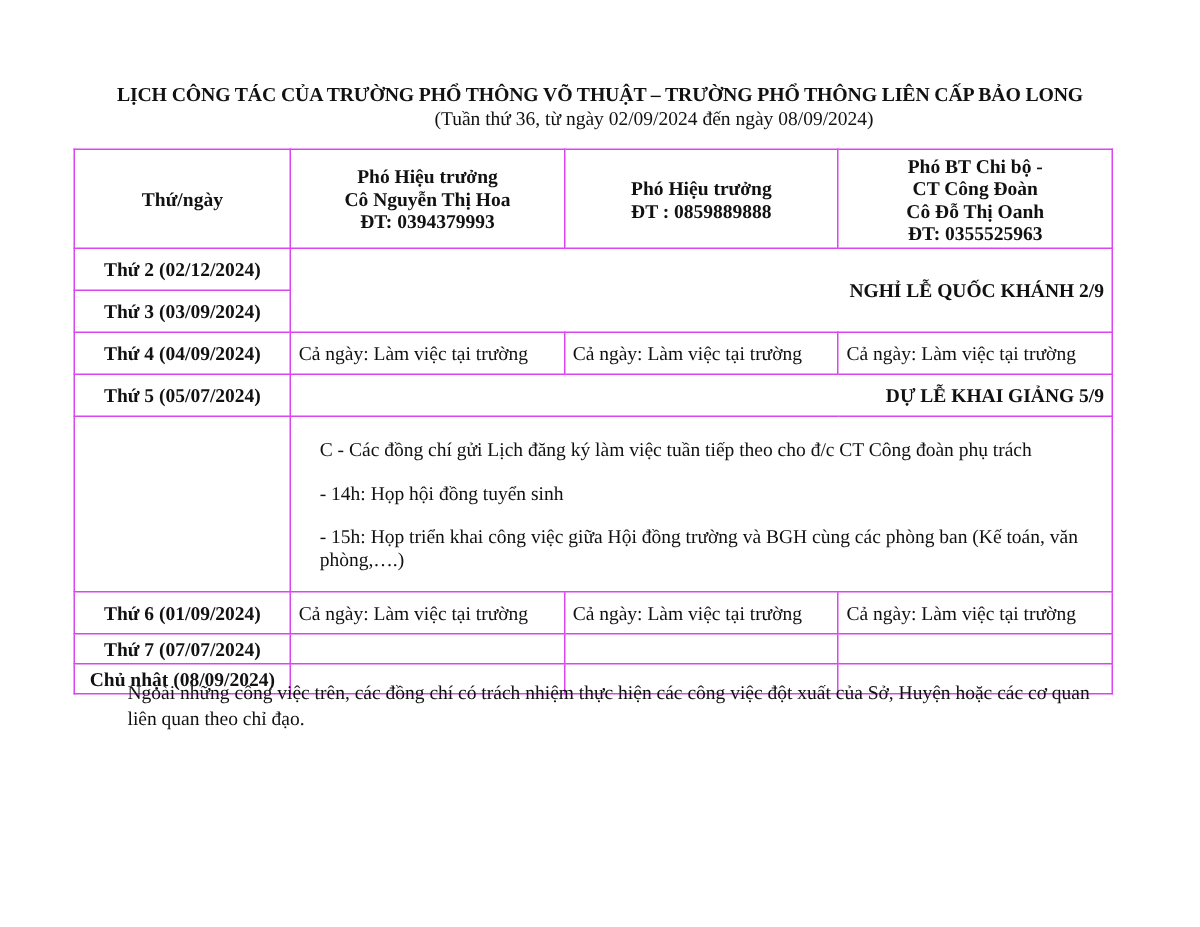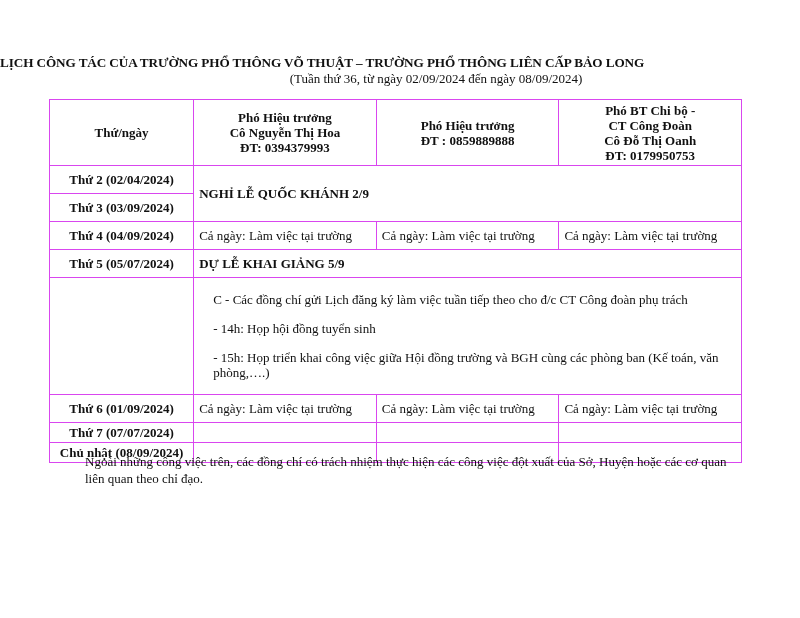--- a/index.html
+++ b/index.html
@@ -2,21 +2,21 @@
 <html><head>
 <meta charset="utf-8">
 <style>
   html, body { margin: 0; padding: 0; background: #ffffff; }
   body {
     width: 800px; height: 618px; position: relative; overflow: hidden;
     font-family: "Liberation Serif", "DejaVu Serif", serif; color: #111;
   }
   .title {
     position: absolute; left: 0; top: 55px; width: 800px;
-    text-align: left; font-weight: bold; font-size: 13.2px; line-height: 16px;
+    text-align: center; font-weight: bold; font-size: 13.2px; line-height: 16px;
     letter-spacing: -0.1px;
   }
   .subtitle {
     position: absolute; left: 0; top: 71px; width: 800px;
     text-align: center; font-size: 13px; line-height: 16px; padding-left: 36px;
   }
   table.sched {
     position: absolute; left: 49px; top: 99px;
     border-collapse: collapse; table-layout: fixed;
     width: 693px;
@@ -27,21 +27,21 @@
     padding: 0 5px;
     vertical-align: middle;
     line-height: 15px;
   }
   .c0 { width: 135px; }
   .c1 { width: 171px; }
   .c2 { width: 171px; }
   .c3 { width: 171px; }
   .hdr td { height: 65px; font-weight: bold; text-align: center; }
   .day { font-weight: bold; text-align: center; white-space: nowrap; padding: 0 2px !important; }
-  .merged-bold { font-weight: bold; text-align: left; }
+  .merged-bold { font-weight: bold; text-align: right; }
   .cell { white-space: nowrap; margin-top: 11px; }
   .block { white-space: normal; line-height: 15px; }
   .block div { margin: 14px; }
   .r29 { height: 28px; }
   .r21 { height: 20px; }
   .r82 { height: 80px; }
   .note {
     position: absolute; left: 85px; top: 453px; width: 660px;
     font-size: 13px; line-height: 17px;
   }
@@ -70,26 +70,26 @@
       <div>ĐT: 0394379993</div>
     </td>
     <td>
       <div>Phó Hiệu trưởng</div>
       <div>ĐT : 0859889888</div>
     </td>
     <td>
       <div>Phó BT Chi bộ -</div>
       <div>CT Công Đoàn</div>
       <div>Cô Đỗ Thị Oanh</div>
-      <div>ĐT: 0179950753</div>
+      <div>ĐT: 0355525963</div>
     </td>
   </tr>
 
   <tr class="r29">
-    <td class="day">Thứ 2 (02/04/2024)</td>
+    <td class="day">Thứ 2 (02/12/2024)</td>
     <td class="merged-bold" colspan="3" rowspan="2">NGHỈ LỄ QUỐC KHÁNH 2/9</td>
   </tr>
   <tr class="r29">
     <td class="day">Thứ 3 (03/09/2024)</td>
   </tr>
 
   <tr class="r29">
     <td class="day">Thứ 4 (04/09/2024)</td>
     <td class="cell">Cả ngày: Làm việc tại trường</td>
     <td class="cell">Cả ngày: Làm việc tại trường</td>

